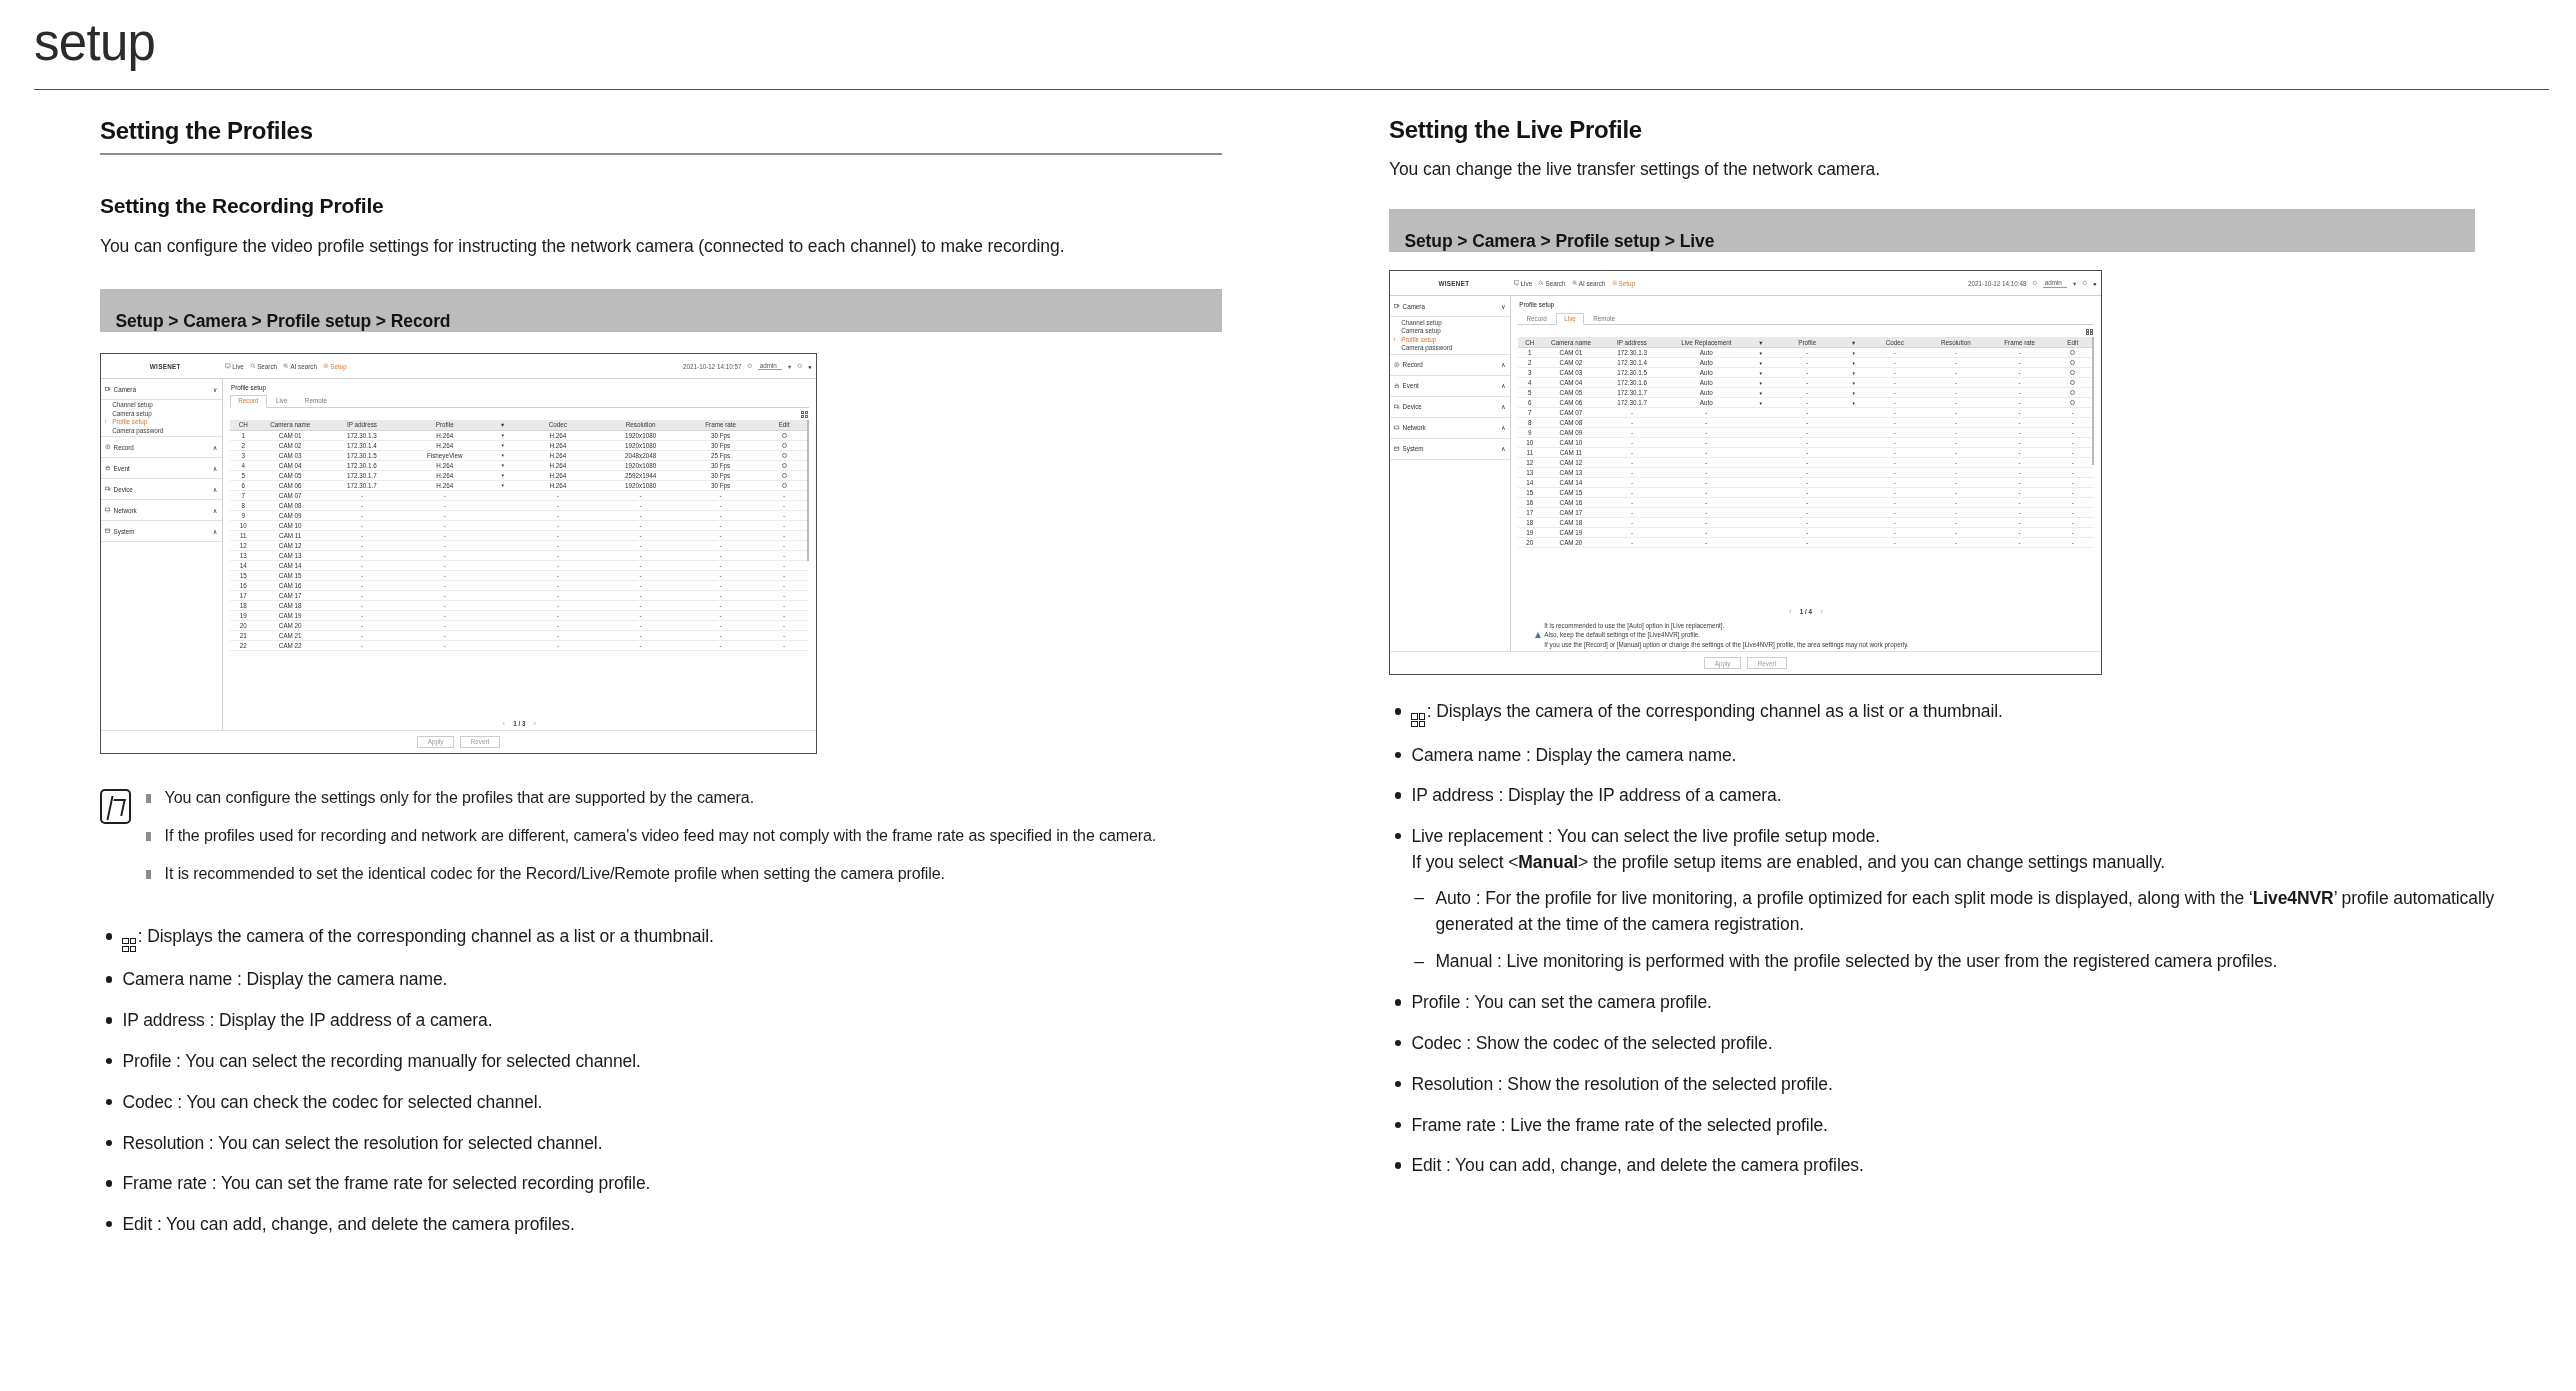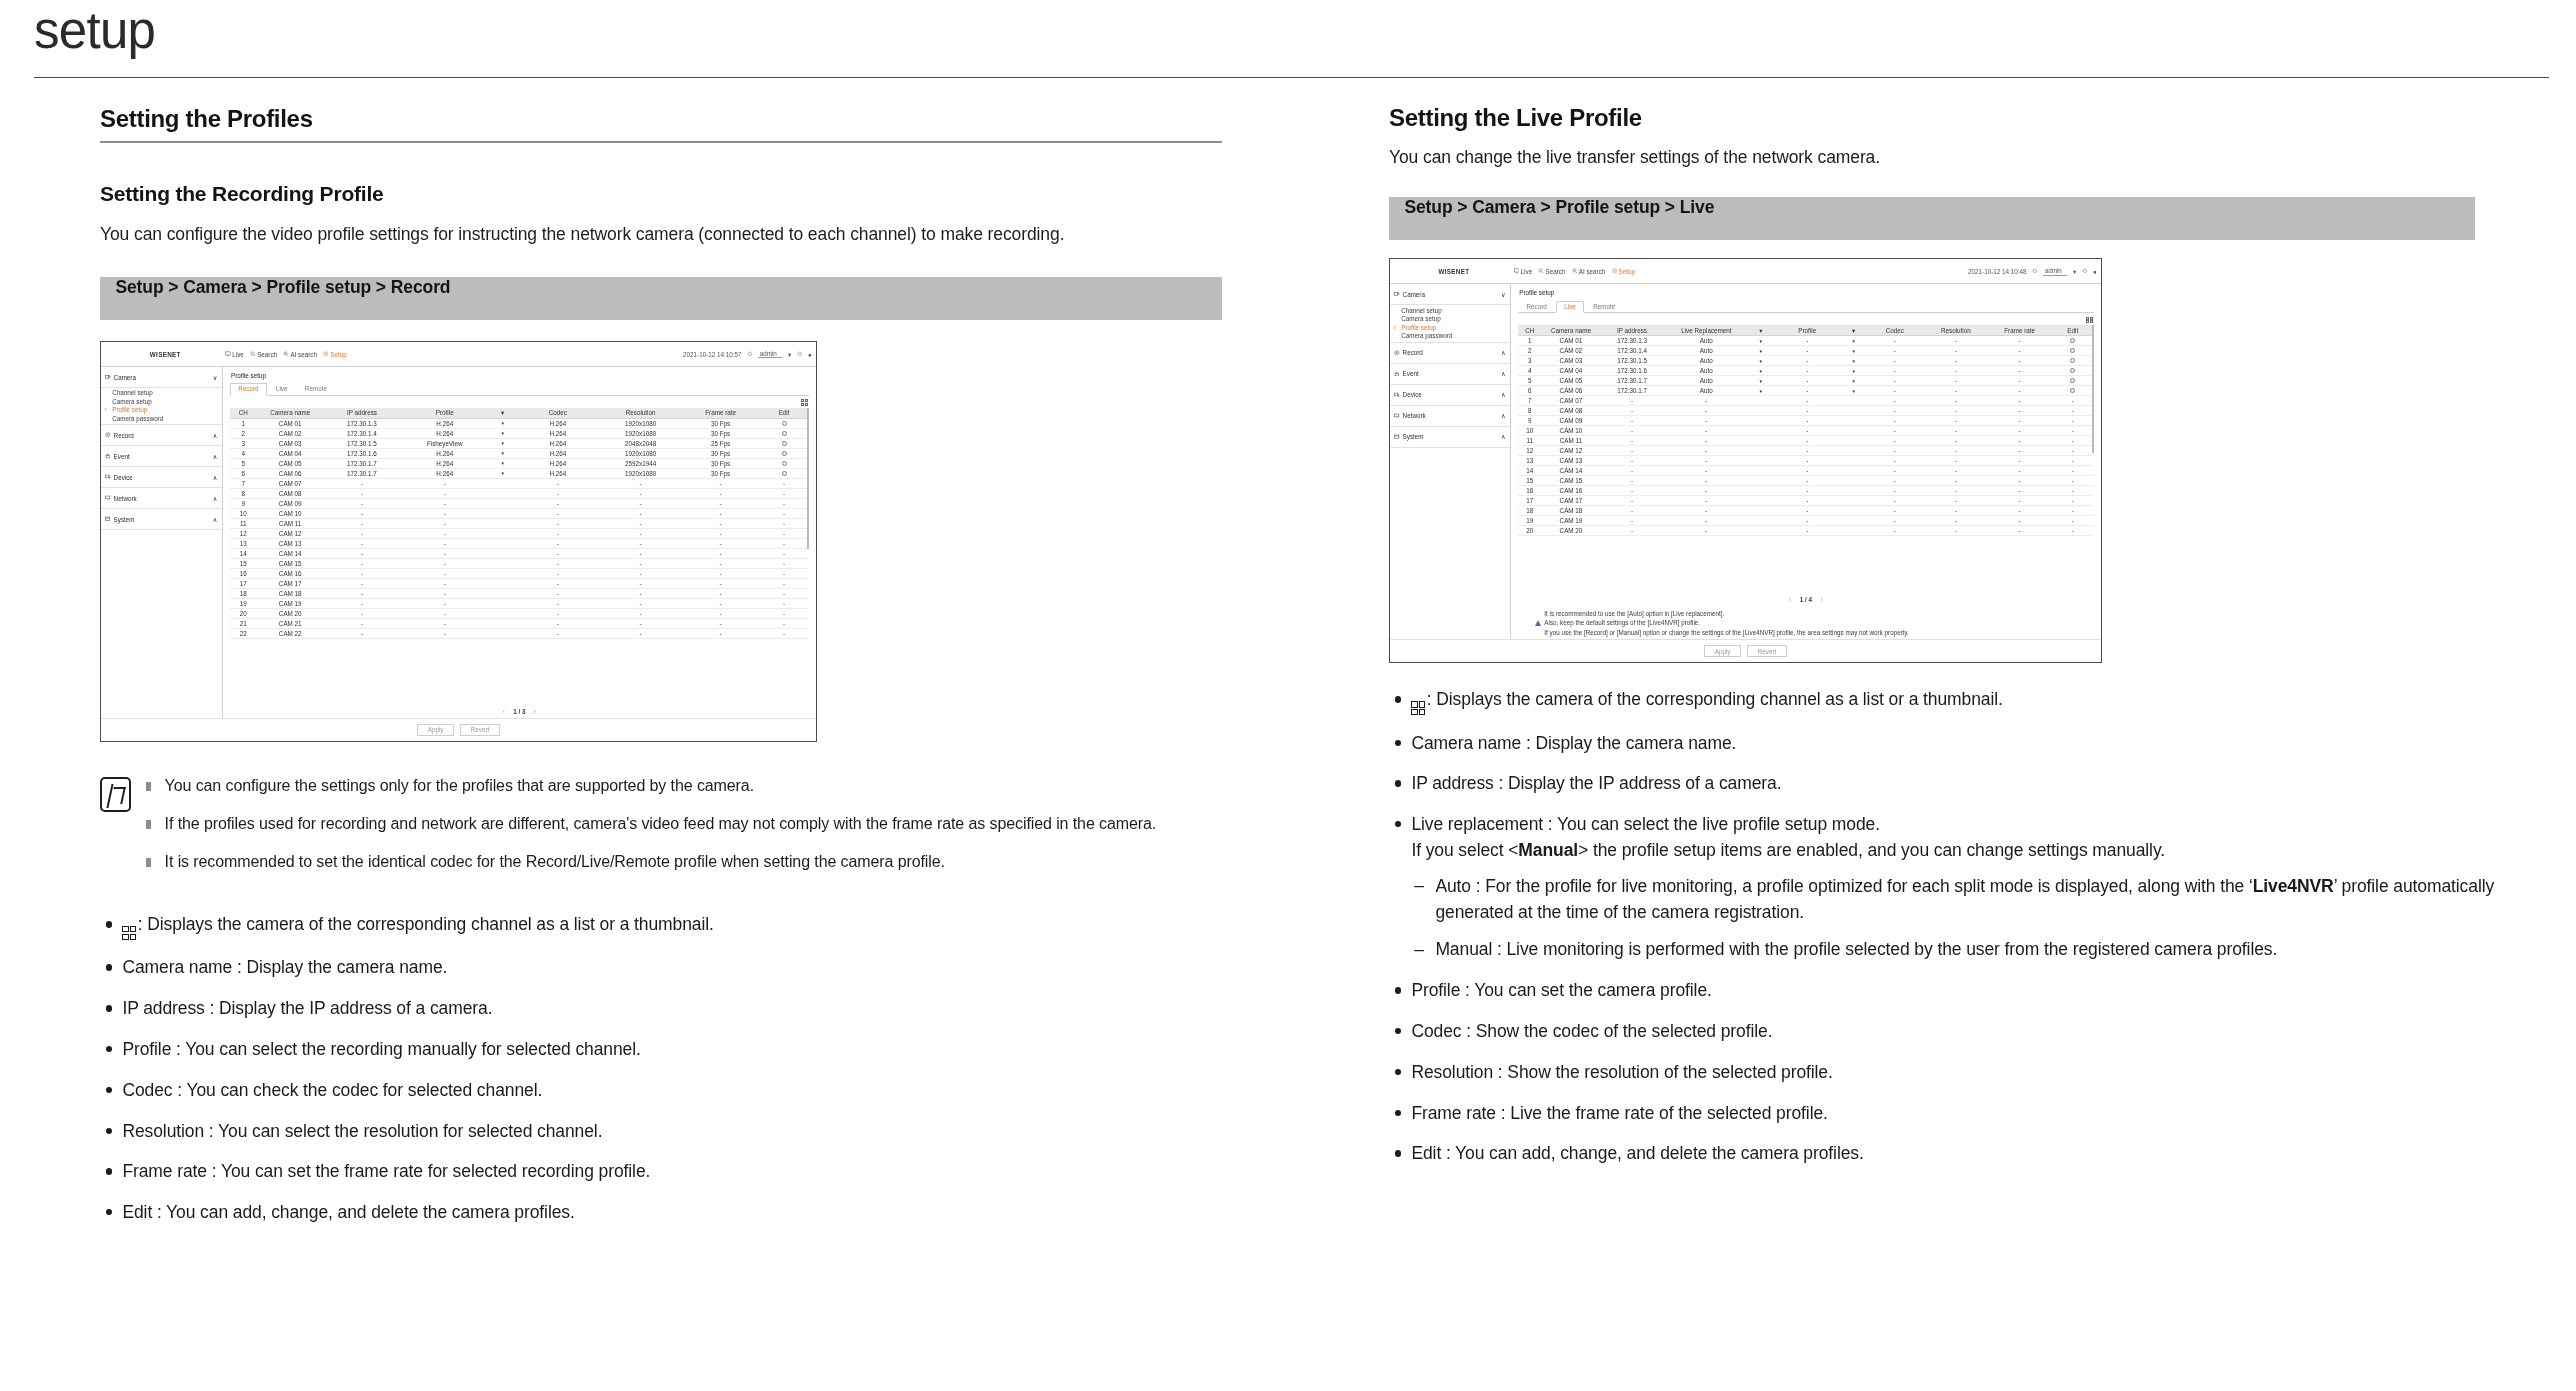--- a/index.html
+++ b/index.html
@@ -4,21 +4,21 @@
 <style>
   * { box-sizing: border-box; margin: 0; padding: 0; }
   html, body {
     width: 2576px;
     height: 1392px;
     background: #ffffff;
     font-family: "Liberation Sans", sans-serif;
     color: #1a1a1a;
     overflow: hidden;
   }
-  .page { position: relative; width: 2576px; height: 1099px; }
+  .page { position: relative; width: 2576px; height: 1099px; margin-top: 12px; }
 
   
   .page-title {
     position: absolute;
     left: 34px; top: 4.2px;
     font-size: 51px;
     font-weight: 300;
     letter-spacing: -0.7px;
     color: #2b2b2b;
     line-height: 1.05;
@@ -45,21 +45,21 @@
     color: #141414; margin-bottom: 15.4px;
   }
   p.body-text {
     font-size: 17.5px; line-height: 1.48; color: #1d1d1d;
     letter-spacing: -0.1px; max-width: 1094px;
   }
 
   .breadcrumb-bar {
     background: #bcbcbd;
     height: 43px;
-    display: flex; align-items: flex-start;
+    display: flex; align-items: flex-end;
     padding-left: 15.4px;
     font-size: 17.5px; font-weight: bold; letter-spacing: -0.1px;
     color: #141414;
   }
 
   
   .nvr {
     border: 1.4px solid #4c4c4c;
     background: #ffffff;
     display: flex; flex-direction: column;

